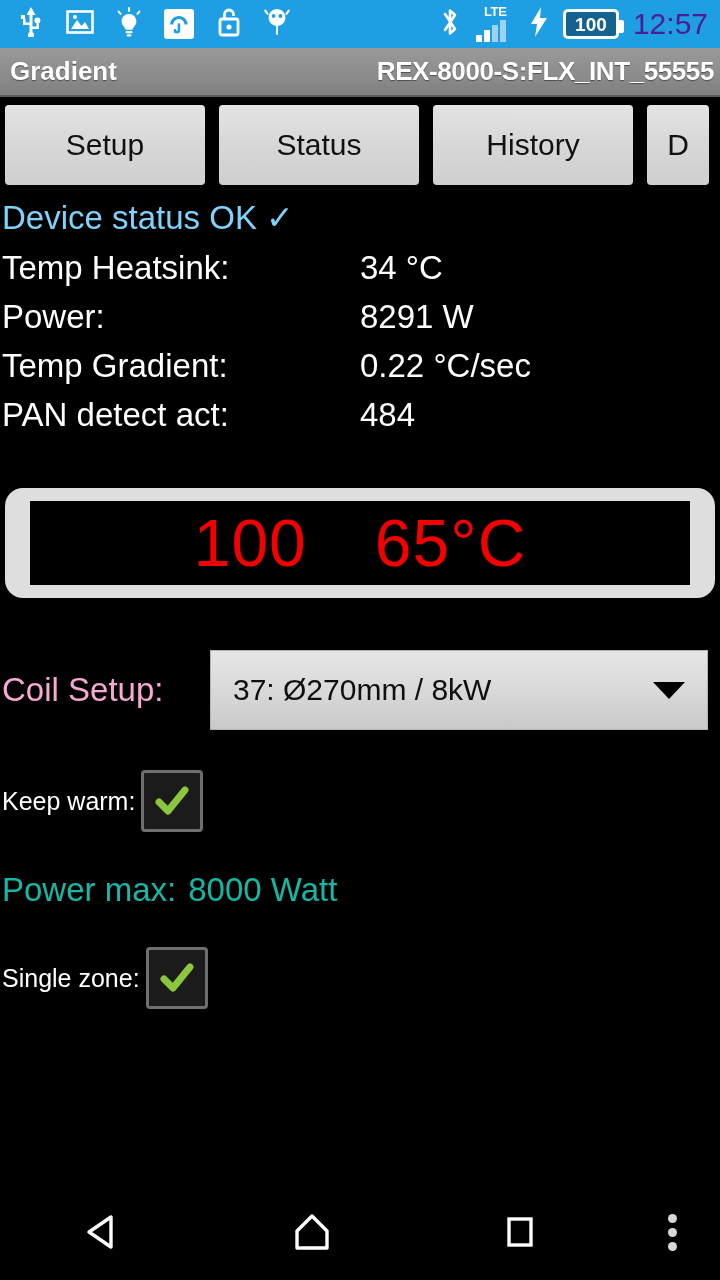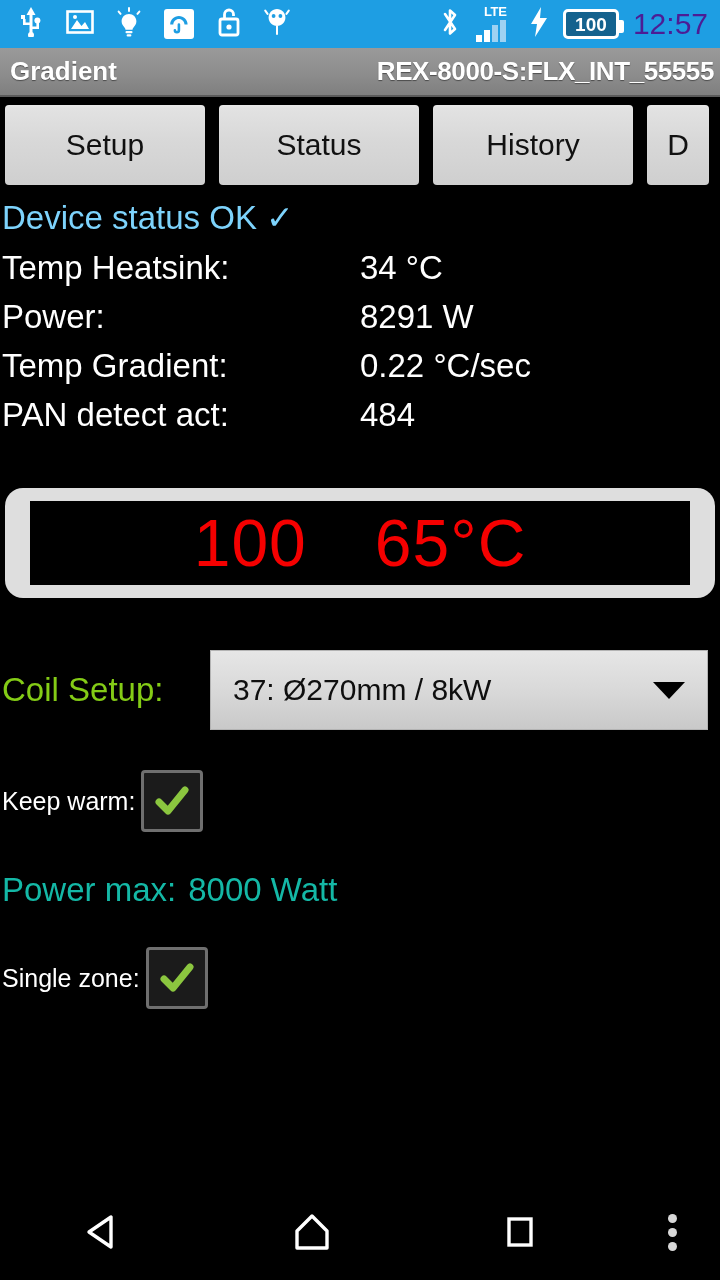--- a/index.html
+++ b/index.html
@@ -85,21 +85,21 @@
     display:flex; align-items:center; justify-content:center;
   }
   .led-inner{
     width:660px; height:84px; background:#000;
     display:flex; align-items:center; justify-content:center; gap:68px;
   }
   .led-num{ font-size:66px; color:#f50000; line-height:1; font-weight:normal; letter-spacing:1px; }
 
   
   .coil-row{ position:absolute; top:650px; left:0; width:720px; height:80px; display:flex; align-items:center; }
-  .coil-lbl{ font-size:33px; color:#84cc16; padding-left:2px; width:210px; }
+  .coil-lbl{ font-size:33px; color:#f9a8d4; padding-left:2px; width:210px; }
   .spinner{
     width:498px; height:80px;
     background:linear-gradient(to bottom,#e6e6e6 0%,#d9d9d9 50%,#c9c9c9 100%);
     border:1px solid #b3b3b3;
     display:flex; align-items:center; justify-content:space-between;
     padding:0 22px 0 22px;
   }
   .spinner-val{ font-size:30px; color:#0f0f0f; }
   .caret{
     width:0;height:0;border-left:16px solid transparent;border-right:16px solid transparent;

